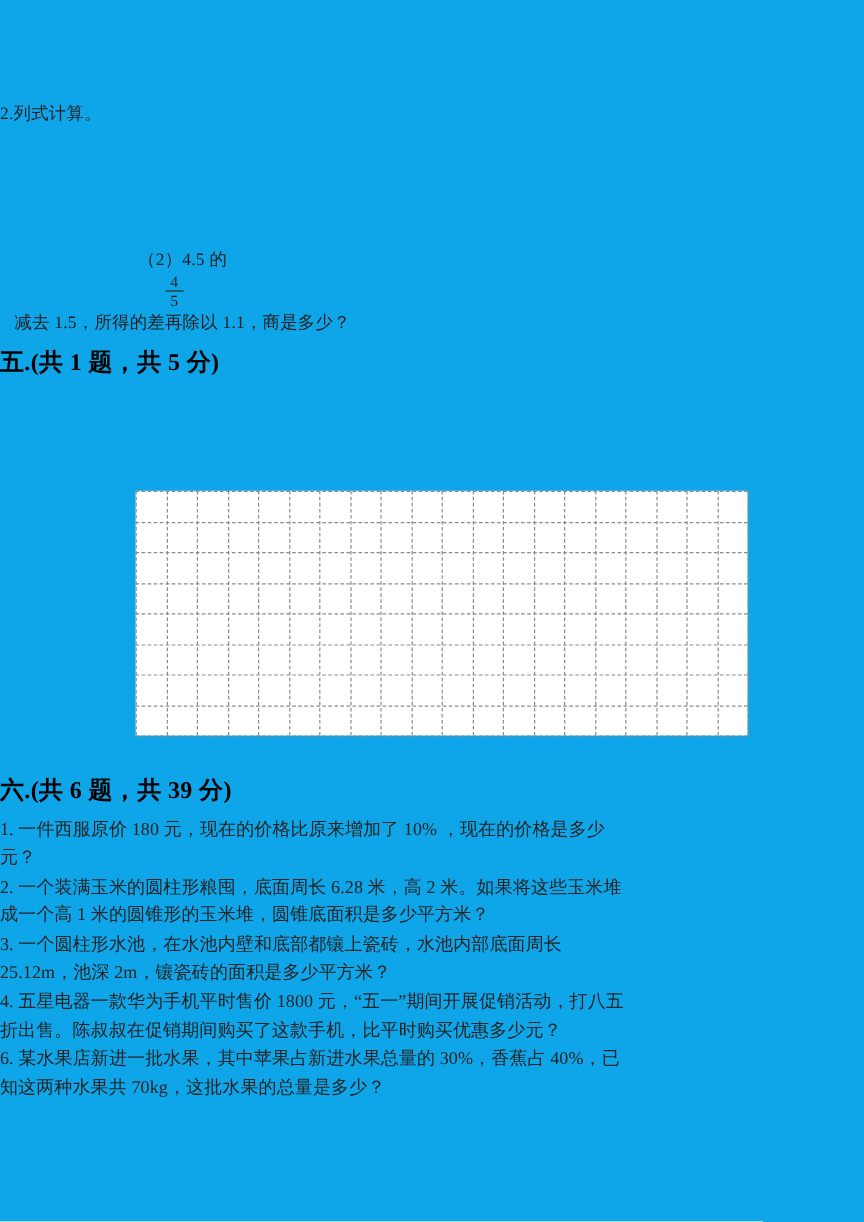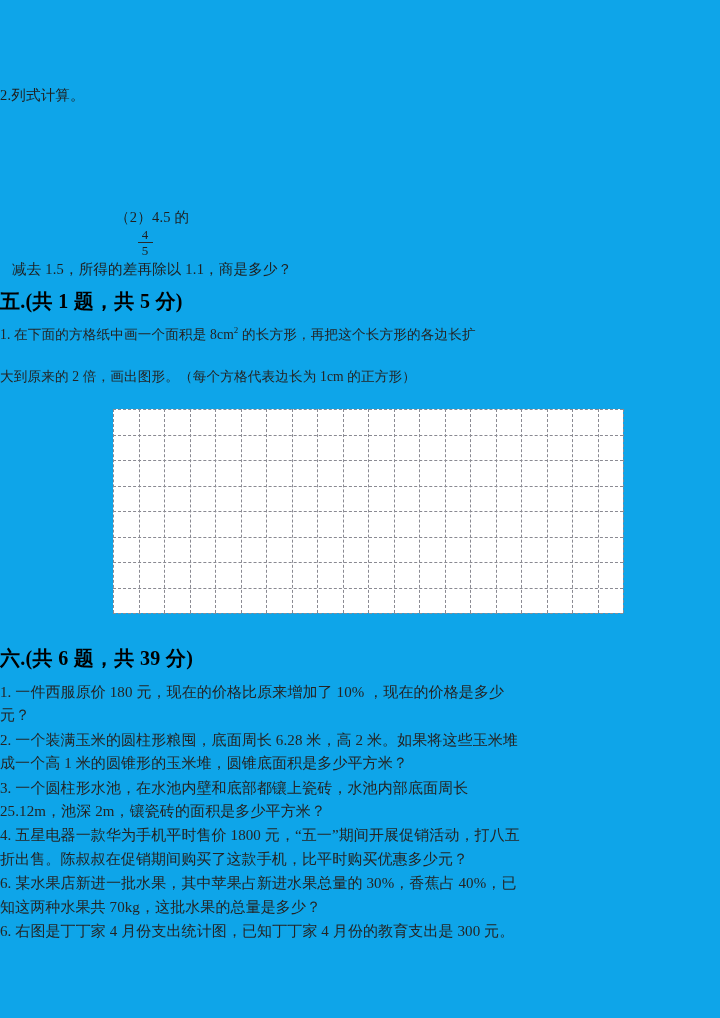--- a/index.html
+++ b/index.html
@@ -148,26 +148,20 @@
     <span class="frac">
       <span class="numer">4</span>
       <span class="bar"></span>
       <span class="denom">5</span>
     </span>
     <span>减去 1.5，所得的差再除以 1.1，商是多少？</span>
   </div>
 
   <div class="at content section-head" id="blk-sec5">五.(共 1 题，共 5 分)</div>
 
-  <div class="at content para" id="blk-sec5-q1">
-    <div class="line1">
-      <span>1. 在下面的方格纸中画一个面积是 8cm</span><sup>2</sup><span> 的长方形，再把这个长方形的各边长扩</span>
-    </div>
-    <div class="line2">大到原来的 2 倍，画出图形。（每个方格代表边长为 1cm 的正方形）</div>
-  </div>
 
   <div id="grid" style="background-image: none;">
       <div class="gline-v" style="left: 0px; border-left-color: rgb(138, 138, 146);"></div>
       <div class="gline-v" style="left: 25.5px; border-left-color: rgb(138, 138, 146);"></div>
       <div class="gline-v" style="left: 51px; border-left-color: rgb(138, 138, 146);"></div>
       <div class="gline-v" style="left: 76.5px; border-left-color: rgb(138, 138, 146);"></div>
       <div class="gline-v" style="left: 102px; border-left-color: rgb(138, 138, 146);"></div>
       <div class="gline-v" style="left: 127.5px; border-left-color: rgb(138, 138, 146);"></div>
       <div class="gline-v" style="left: 153px; border-left-color: rgb(138, 138, 146);"></div>
       <div class="gline-v" style="left: 178.5px; border-left-color: rgb(138, 138, 146);"></div>
@@ -196,16 +190,15 @@
     </div>
 
   <div class="at content section-head" id="blk-sec6">六.(共 6 题，共 39 分)</div>
 
   <div class="at" id="blk-sec6-list">
     <div class="item">1. 一件西服原价 180 元，现在的价格比原来增加了 10% ，现在的价格是多少元？</div>
     <div class="item">2. 一个装满玉米的圆柱形粮囤，底面周长 6.28 米，高 2 米。如果将这些玉米堆成一个高 1 米的圆锥形的玉米堆，圆锥底面积是多少平方米？</div>
     <div class="item">3. 一个圆柱形水池，在水池内壁和底部都镶上瓷砖，水池内部底面周长 25.12m，池深 2m，镶瓷砖的面积是多少平方米？</div>
     <div class="item">4. 五星电器一款华为手机平时售价 1800 元，“五一”期间开展促销活动，打八五折出售。陈叔叔在促销期间购买了这款手机，比平时购买优惠多少元？</div>
     <div class="item">6. 某水果店新进一批水果，其中苹果占新进水果总量的 30%，香蕉占 40%，已知这两种水果共 70kg，这批水果的总量是多少？</div>
-    <div class="item">6. 右图是丁丁家 4 月份支出统计图，已知丁丁家 4 月份的教育支出是 300 元。</div>
   </div>
 
 </div>
 
 </body></html>

